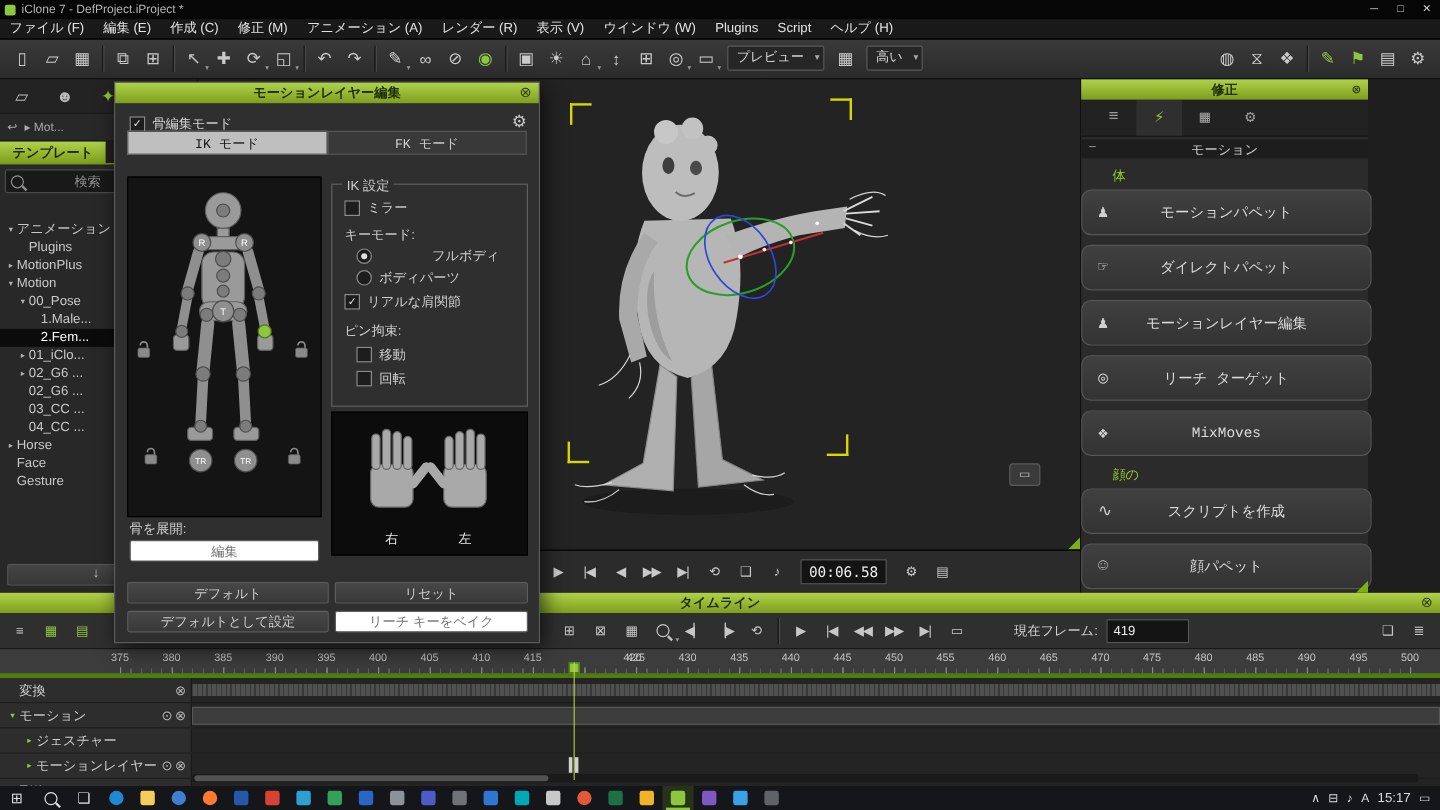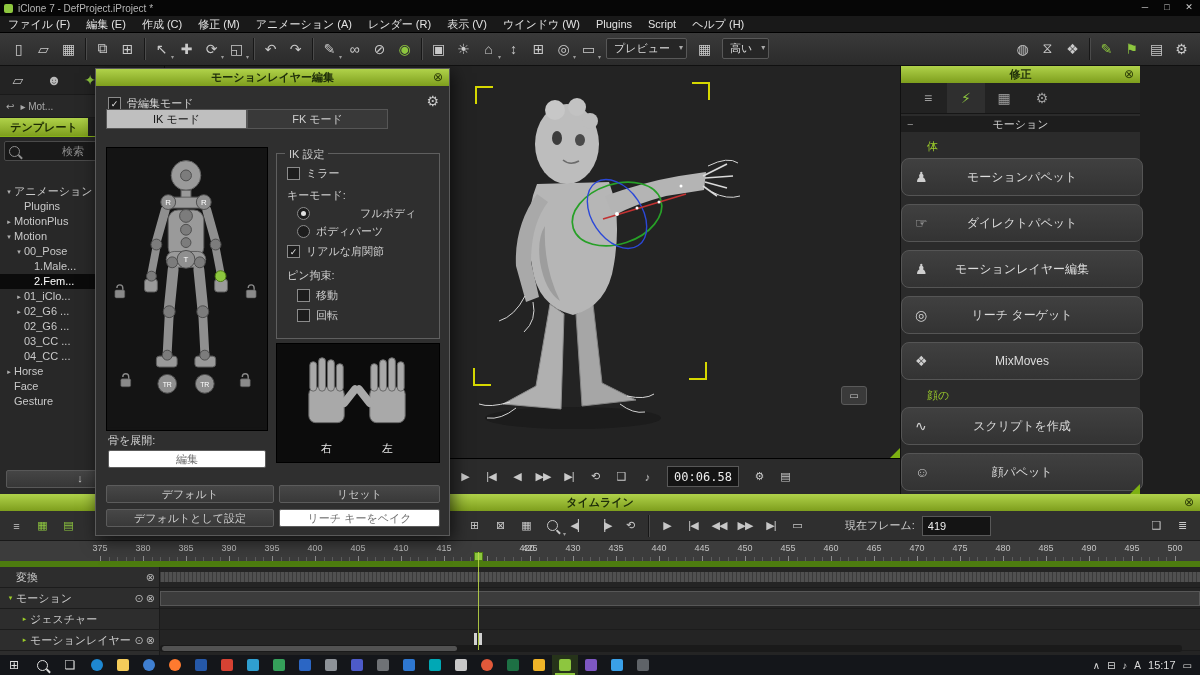--- a/index.html
+++ b/index.html
@@ -73,21 +73,21 @@
   
   .playbar{position:absolute;left:165px;top:458px;width:735px;height:36px;background:#2b2b2b;
     border-top:1px solid #000;display:flex;align-items:center;z-index:6;box-sizing:border-box;
     padding-left:288px;gap:2px;}
   .pb-btn{min-width:24px;height:22px;display:flex;align-items:center;justify-content:center;
     color:#c9c9c9;font-size:11px;letter-spacing:-1px;}
   .pb-input{width:66px;height:17px;background:#141414;border:1px solid #585858;color:#ededed;
     font-size:12px;font-family:"DejaVu Sans Mono","Liberation Mono",monospace;text-align:center;margin:0 6px;}
   
   .right-panel{position:absolute;left:900px;top:66px;width:240px;height:428px;background:#2b2b2b;
-    border-left:1px solid #101010;z-index:5;box-sizing:border-box;}
+    border-left:1px solid #101010;z-index:5;box-sizing:border-box;font-family:Liberation Mono, monospace;}
   .green-header{height:17px;background:linear-gradient(#b0d24a,#7e9e1d);display:flex;align-items:center;
     justify-content:center;color:#20300a;font-size:11px;font-weight:bold;position:relative;}
   .green-header .close{position:absolute;right:6px;top:1px;color:#2a3a06;font-size:12px;font-weight:normal;}
   .rp-tabs{height:30px;background:#222;border-bottom:1px solid #161616;display:flex;align-items:center;padding-left:8px;}
   .rp-tab{width:38px;height:30px;display:flex;align-items:center;justify-content:center;color:#9d9d9d;font-size:14px;}
   .rp-tab.active{color:#8dc63f;background:#2f2f2f;}
   .rp-section{height:16px;background:#1d1d1d;color:#cfcfcf;font-size:11px;display:flex;align-items:center;
     justify-content:center;position:relative;margin-top:2px;}
   .rp-section .minus{position:absolute;left:6px;color:#9a9a9a;}
   .rp-group-label{color:#9ccd2a;font-size:11px;margin:7px 0 4px 26px;}
@@ -100,21 +100,21 @@
     border:1px solid #5a5a5a;box-shadow:3px 5px 16px rgba(0,0,0,.65);z-index:30;}
   .dialog .green-header{height:17px;}
   .dlg-gear{position:absolute;right:10px;top:24px;color:#c9c9c9;font-size:14px;}
   .dlg-check-row{position:absolute;left:12px;top:27px;display:flex;align-items:center;color:#d6d6d6;font-size:11px;}
   .cb{width:11px;height:11px;border:1px solid #8b8b8b;background:#1d1d1d;display:inline-flex;align-items:center;
     justify-content:center;font-size:9px;color:#e6e6e6;margin-right:6px;flex:0 0 auto;}
   .cb.checked::after{content:"✓";}
   .radio{width:11px;height:11px;border:1px solid #8b8b8b;border-radius:50%;background:#1d1d1d;margin-right:6px;
     position:relative;flex:0 0 auto;}
   .radio.checked::after{content:"";position:absolute;left:3px;top:3px;width:5px;height:5px;border-radius:50%;background:#e0e0e0;}
-  .dlg-tabs{position:absolute;left:10px;top:40px;width:282px;display:flex;}
+  .dlg-tabs{position:absolute;left:10px;top:40px;width:333px;display:flex;font-family:Liberation Mono, monospace;}
   .dlg-tab{flex:1;height:18px;display:flex;align-items:center;justify-content:center;font-size:11px;
     border:1px solid #565656;background:#393939;color:#cfcfcf;}
   .dlg-tab.active{background:#bfbfbf;color:#141414;}
   .body-panel{position:absolute;left:10px;top:78px;width:160px;height:282px;background:#141414;border:1px solid #000;}
   .groupbox{position:absolute;left:180px;top:84px;width:162px;height:184px;border:1px solid #5f5f5f;}
   .groupbox .legend{position:absolute;top:-7px;left:8px;background:#2f2f2f;padding:0 4px;font-size:11px;color:#d0d0d0;}
   .gb-row{position:absolute;display:flex;align-items:center;color:#d0d0d0;font-size:11px;}
   .hands-panel{position:absolute;left:180px;top:274px;width:162px;height:118px;background:#0c0c0c;border:1px solid #000;}
   .dlg-label{position:absolute;color:#cfcfcf;font-size:11px;}
   .dlg-btn{position:absolute;height:16px;background:linear-gradient(#474747,#393939);border:1px solid #5c5c5c;
@@ -124,21 +124,21 @@
   .timeline{position:absolute;left:0;top:494px;width:1200px;height:161px;background:#262626;z-index:10;}
   .tl-toolbar{position:relative;height:29px;background:#2f2f2f;border-bottom:1px solid #191919;}
   .tlt-group{position:absolute;top:0;height:29px;display:flex;align-items:center;gap:2px;}
   .tlt-btn{min-width:24px;height:22px;display:flex;align-items:center;justify-content:center;color:#c7c7c7;
     font-size:11px;letter-spacing:-1px;position:relative;}
   .tlt-btn.accent{color:#8dc63f;}
   .tlt-btn .dd{position:absolute;right:-1px;bottom:0;font-size:6px;color:#9a9a9a;}
   .tl-frame-label{color:#d2d2d2;font-size:11px;margin-right:5px;}
   .tl-frame-input{width:60px;height:16px;background:#141414;border:1px solid #585858;color:#ededed;
     font-size:11px;padding-left:5px;}
-  .tl-ruler{position:relative;height:20px;background:#3c3c3c;border-bottom:6px solid #4d7c0f;}
+  .tl-ruler{position:relative;height:20px;background:#3c3c3c;border-bottom:4px solid #4d7c0f;}
   .tick-label{position:absolute;top:2px;transform:translateX(-50%);font-size:9px;color:#c3c3c3;}
   .tick-line{position:absolute;bottom:0;width:1px;height:5px;background:#8a8a8a;}
   .minor-ticks{position:absolute;left:100px;width:1080px;bottom:0;height:4px;
     background:repeating-linear-gradient(90deg,#5c5c5c 0 1px,transparent 1px 8.6px);}
   .ph-handle{position:absolute;bottom:0;width:9px;height:9px;background:#8dc63f;border:1px solid #4e7c12;box-sizing:border-box;}
   .ph-line{position:absolute;width:1px;background:rgba(190,220,70,.85);z-index:12;}
   .tl-row{height:20px;border-bottom:1px solid #1c1c1c;display:flex;}
   .tl-label{width:160px;flex:0 0 160px;display:flex;align-items:center;color:#cccccc;font-size:11px;
     background:#2d2d2d;border-right:1px solid #1a1a1a;box-sizing:border-box;}
   .tl-label .arrow{width:11px;text-align:center;font-size:7px;color:#9ccd2a;}

